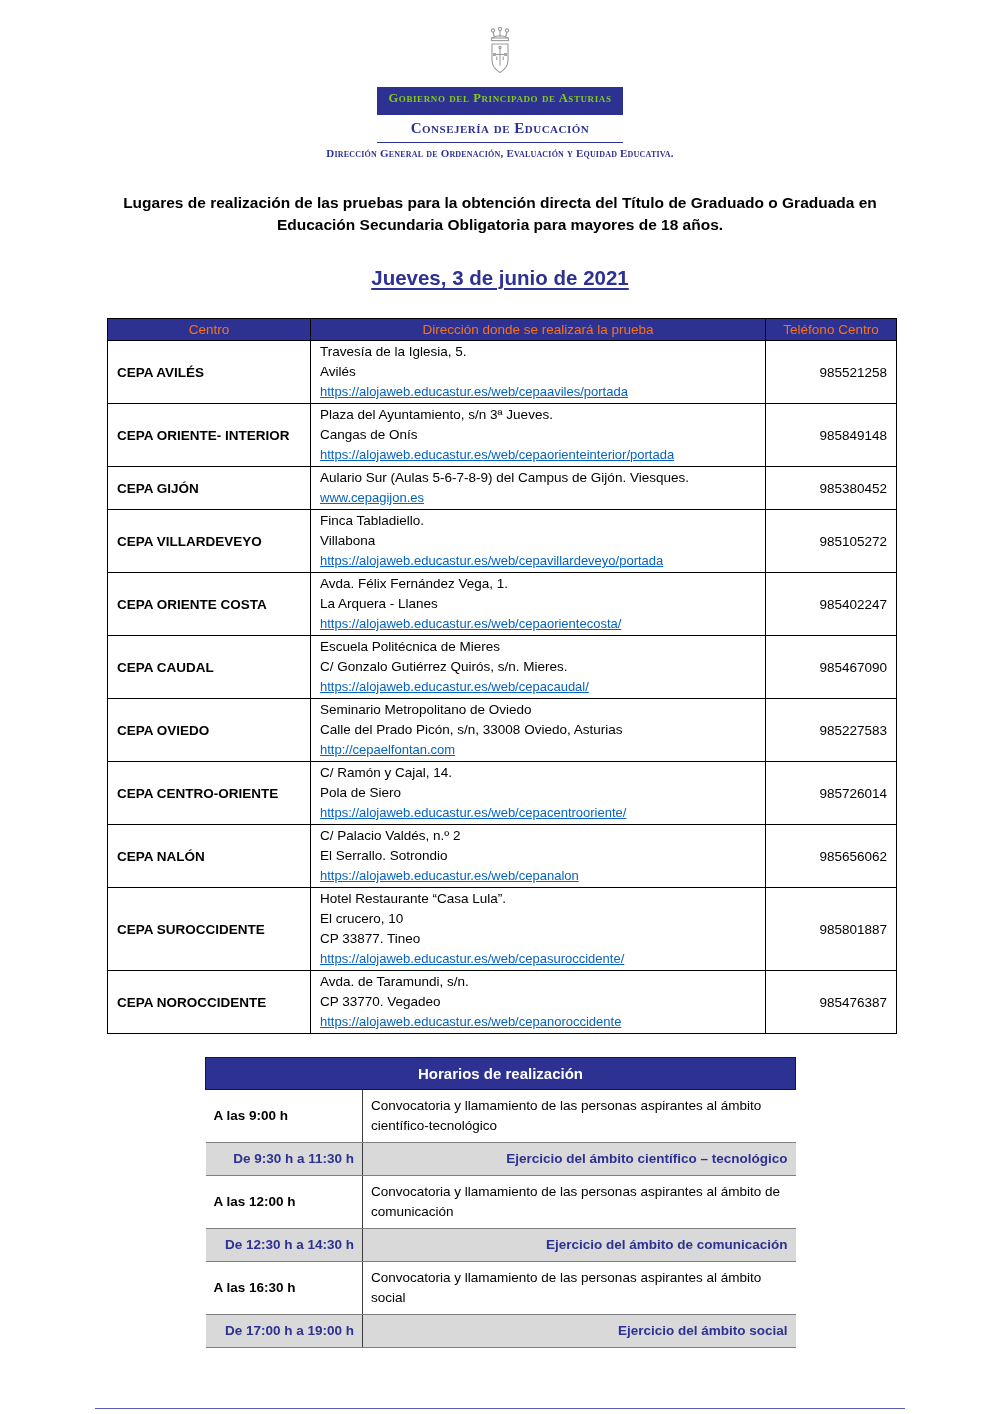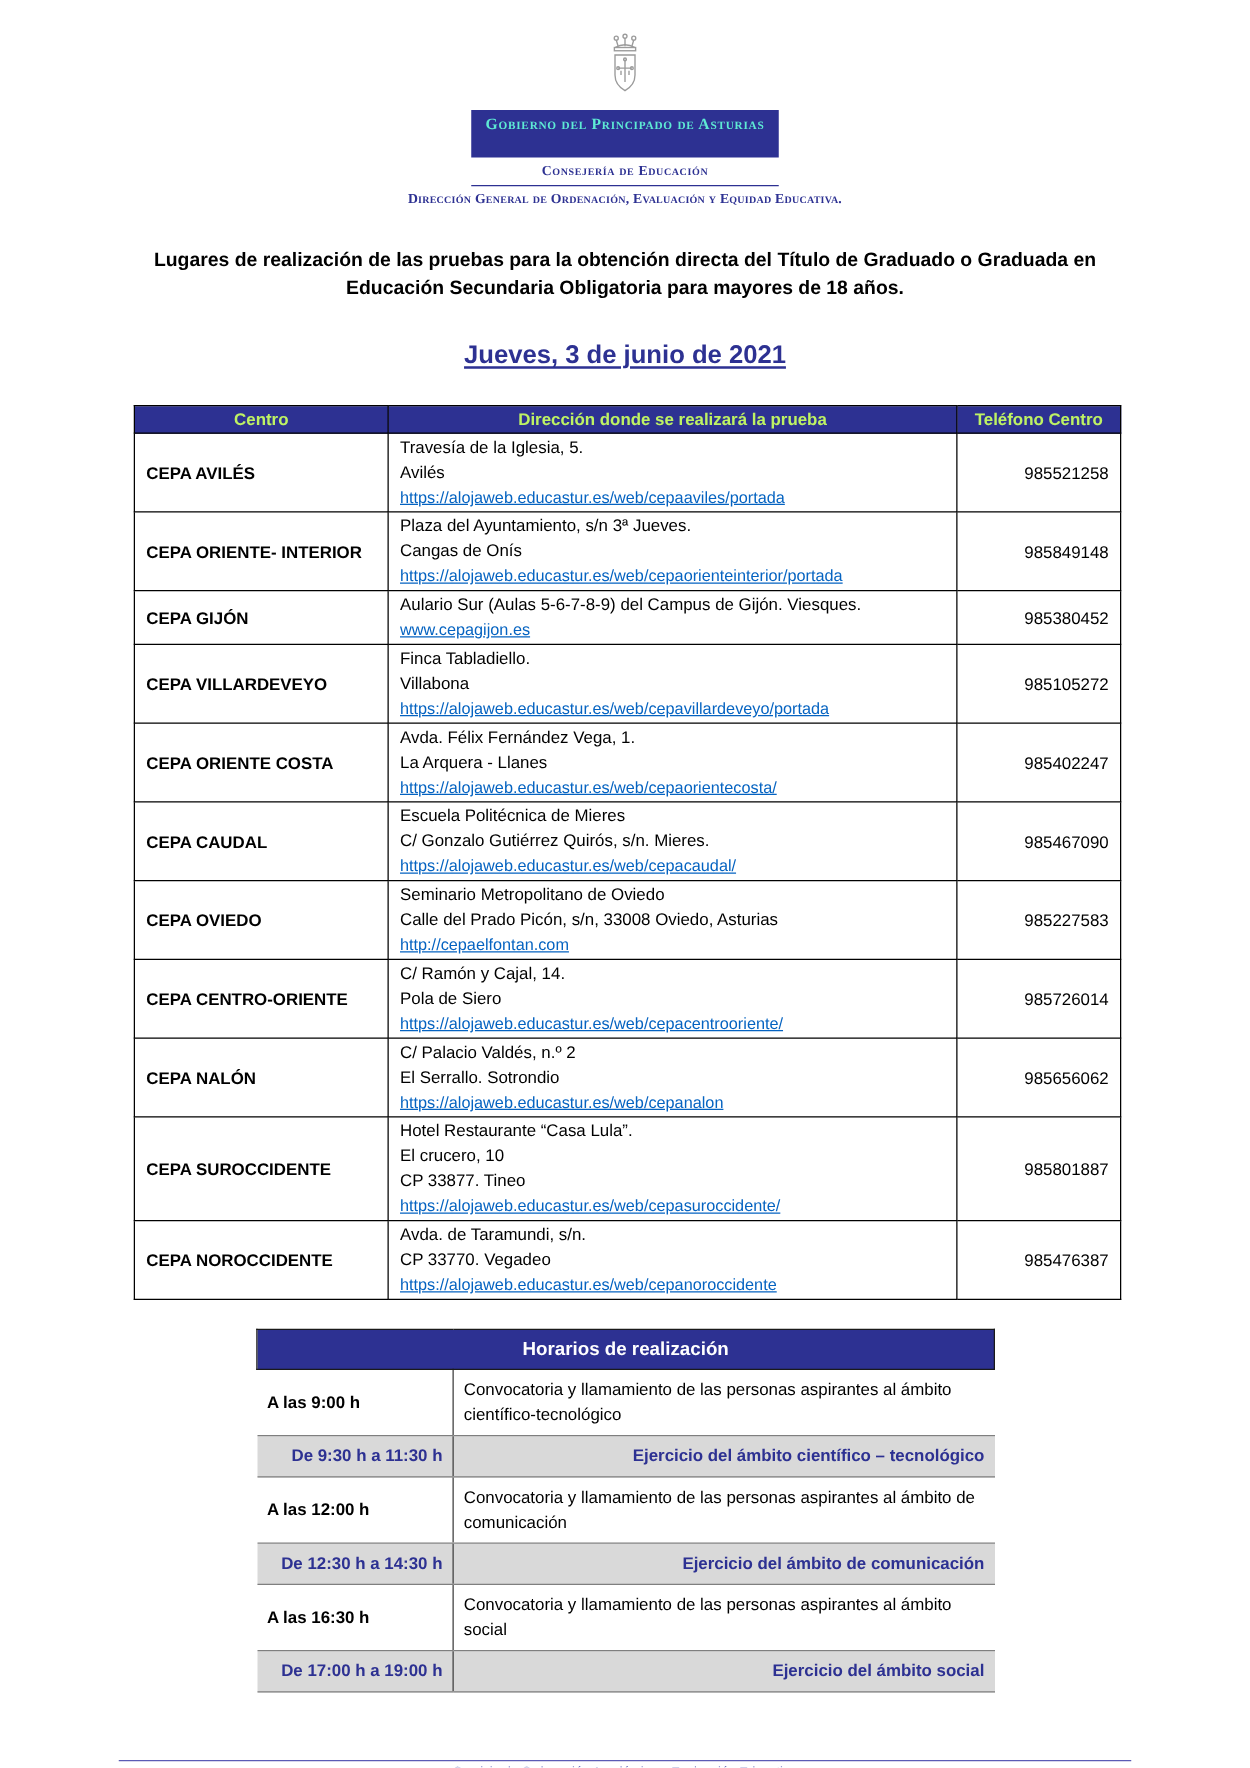--- a/index.html
+++ b/index.html
@@ -12,28 +12,28 @@
   html,body{margin:0;padding:0;background:#ffffff;}
   .page{
     width:1000px;height:1414px;position:relative;background:#fff;
     font-family:"Liberation Sans", sans-serif;color:#000;overflow:hidden;
   }
 
   
   .letterhead{text-align:center;padding-top:26px;}
   .emblem{display:inline-block;line-height:0;}
   .gov-banner{
-    width:246px;height:38px;margin:5px auto 0;background:var(--navy);
-    color:#5eead4;font-family:"Liberation Serif", serif;font-variant:small-caps;
+    width:246px;height:28px;margin:5px auto 0;background:var(--navy);
+    color:#84cc16;font-family:"Liberation Serif", serif;font-variant:small-caps;
     font-weight:bold;font-size:12.5px;letter-spacing:0.6px;line-height:22px;
     white-space:nowrap;
   }
   .consejeria{
     margin-top:5px;color:var(--navy);font-family:"Liberation Serif", serif;
-    font-variant:small-caps;font-weight:bold;font-size:11px;letter-spacing:0.5px;
+    font-variant:small-caps;font-weight:bold;font-size:15px;letter-spacing:0.5px;
   }
   .header-rule{width:246px;height:1px;background:var(--navy);margin:5px auto 4px;}
   .direccion{
     color:var(--navy);font-family:"Liberation Serif", serif;font-variant:small-caps;
     font-weight:bold;font-size:11px;letter-spacing:0.2px;
   }
 
   
   .doc-title{
     margin:33px auto 0;width:800px;text-align:center;font-weight:bold;
@@ -48,21 +48,21 @@
   
   table{border-spacing:0;}
   .centers-table{
     border-collapse:collapse;table-layout:fixed;width:789px;
     margin:28px 0 0 107px;font-size:13.5px;
   }
   .centers-table col.c1{width:203px;}
   .centers-table col.c2{width:455px;}
   .centers-table col.c3{width:131px;}
   .centers-table th{
-    background:var(--navy);color:#bef264;font-weight:bold;height:22px;
+    background:var(--navy);color:#f97316;font-weight:normal;height:22px;
     border:1px solid #000;padding:0 4px;font-size:13.5px;text-align:center;
   }
   .centers-table td{
     border:1px solid #000;vertical-align:middle;padding:1px 9px;
   }
   .center-cell{font-weight:bold;}
   .addr-line{line-height:20px;}
   .link-line{line-height:20px;}
   .cell-link{color:var(--link);text-decoration:underline;font-size:13px;}
   .phone-cell{text-align:right;padding:1px 2px;}

